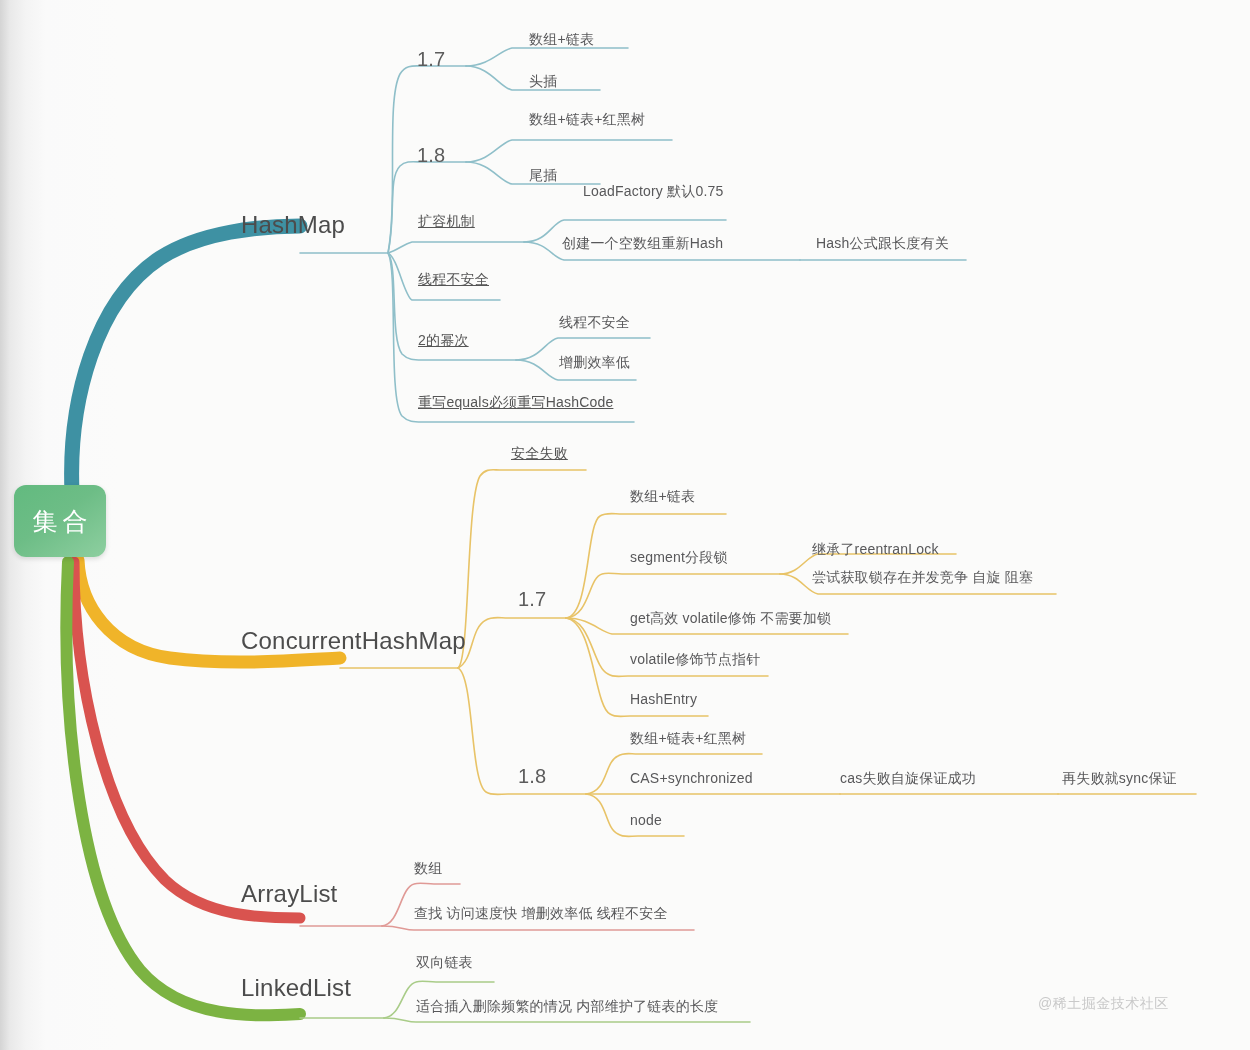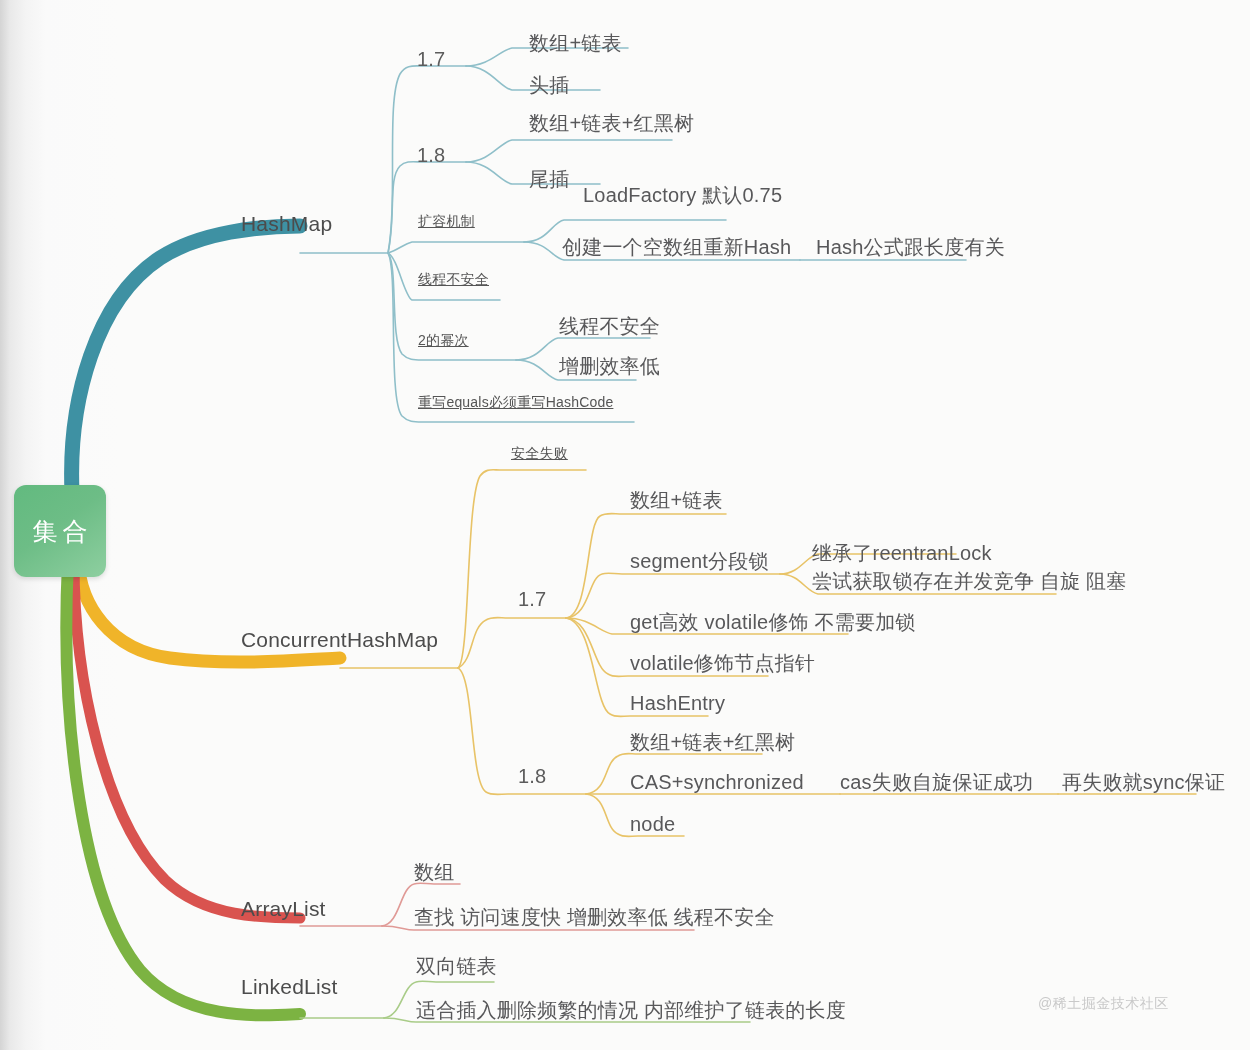--- a/index.html
+++ b/index.html
@@ -25,40 +25,40 @@
     width: 1250px; height: 1050px;
   }
   .lbl {
     position: absolute;
     color: #4a4a4a;
     white-space: nowrap;
     line-height: 1.1;
     letter-spacing: 0.2px;
   }
   .lbl.main {
-    font-size: 21px;
+    font-size: 24px;
     color: #4c4c4c;
   }
   .lbl.sub {
     font-size: 14px;
     color: #555;
     text-decoration: underline;
   }
   .lbl.leaf {
-    font-size: 20px;
+    font-size: 14px;
     color: #58585a;
   }
   .lbl.ver {
     font-size: 20px;
     color: #5c5c5c;
   }
   #root-node {
     position: absolute;
     left: 14px; top: 485px;
-    width: 92px; height: 92px;
+    width: 92px; height: 72px;
     border-radius: 12px;
     background: linear-gradient(145deg, #62ba7f 0%, #6dbd86 45%, #8ecfa0 100%);
     box-shadow: 0 2px 5px rgba(0,0,0,0.13);
     display: flex; align-items: center; justify-content: center;
   }
   #root-node span {
     color: #ffffff;
     font-size: 25px;
     letter-spacing: 5px;
     text-indent: 5px;
@@ -191,21 +191,21 @@
   <div class="lbl leaf" style="left:630px; top:611px;">get高效 volatile修饰 不需要加锁</div>
   <div class="lbl leaf" style="left:630px; top:652px;">volatile修饰节点指针</div>
   <div class="lbl leaf" style="left:630px; top:692px;">HashEntry</div>
   <div class="lbl ver" style="left:518px; top:765px;">1.8</div>
   <div class="lbl leaf" style="left:630px; top:731px;">数组+链表+红黑树</div>
   <div class="lbl leaf" style="left:630px; top:771px;">CAS+synchronized</div>
   <div class="lbl leaf" style="left:840px; top:771px;">cas失败自旋保证成功</div>
   <div class="lbl leaf" style="left:1062px; top:771px;">再失败就sync保证</div>
   <div class="lbl leaf" style="left:630px; top:813px;">node</div>
 
-  <div class="lbl main" style="left:241px; top:881px;margin-top:16px;">ArrayList</div>
+  <div class="lbl main" style="left:241px; top:881px;">ArrayList</div>
   <div class="lbl leaf" style="left:414px; top:861px;">数组</div>
   <div class="lbl leaf" style="left:414px; top:906px;">查找 访问速度快  增删效率低 线程不安全</div>
 
   <div class="lbl main" style="left:241px; top:975px;">LinkedList</div>
   <div class="lbl leaf" style="left:416px; top:955px;">双向链表</div>
   <div class="lbl leaf" style="left:416px; top:999px;">适合插入删除频繁的情况  内部维护了链表的长度</div>
 
   <div id="watermark">@稀土掘金技术社区</div>
 
 </div>

